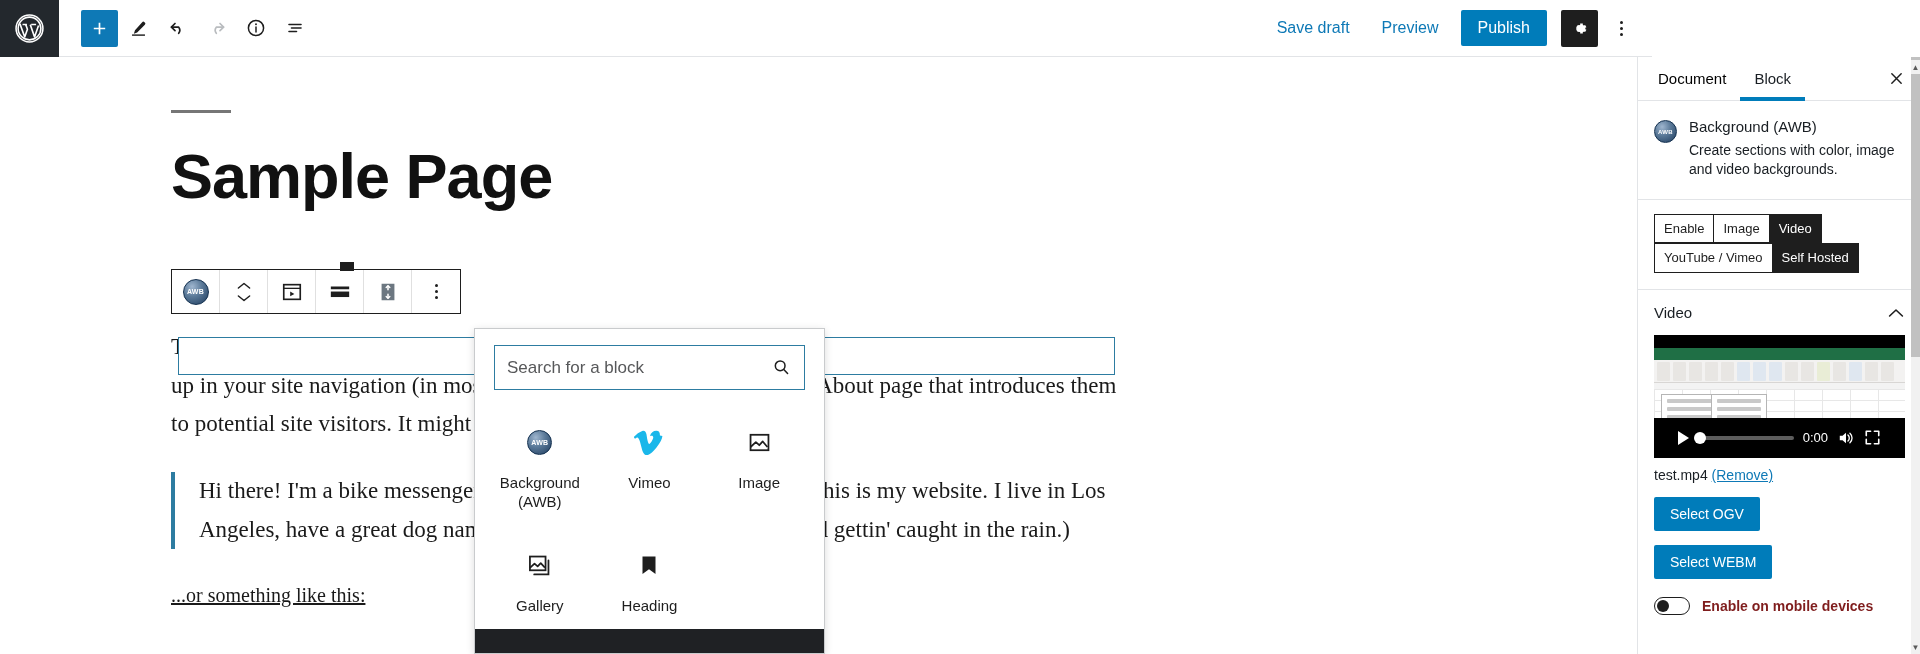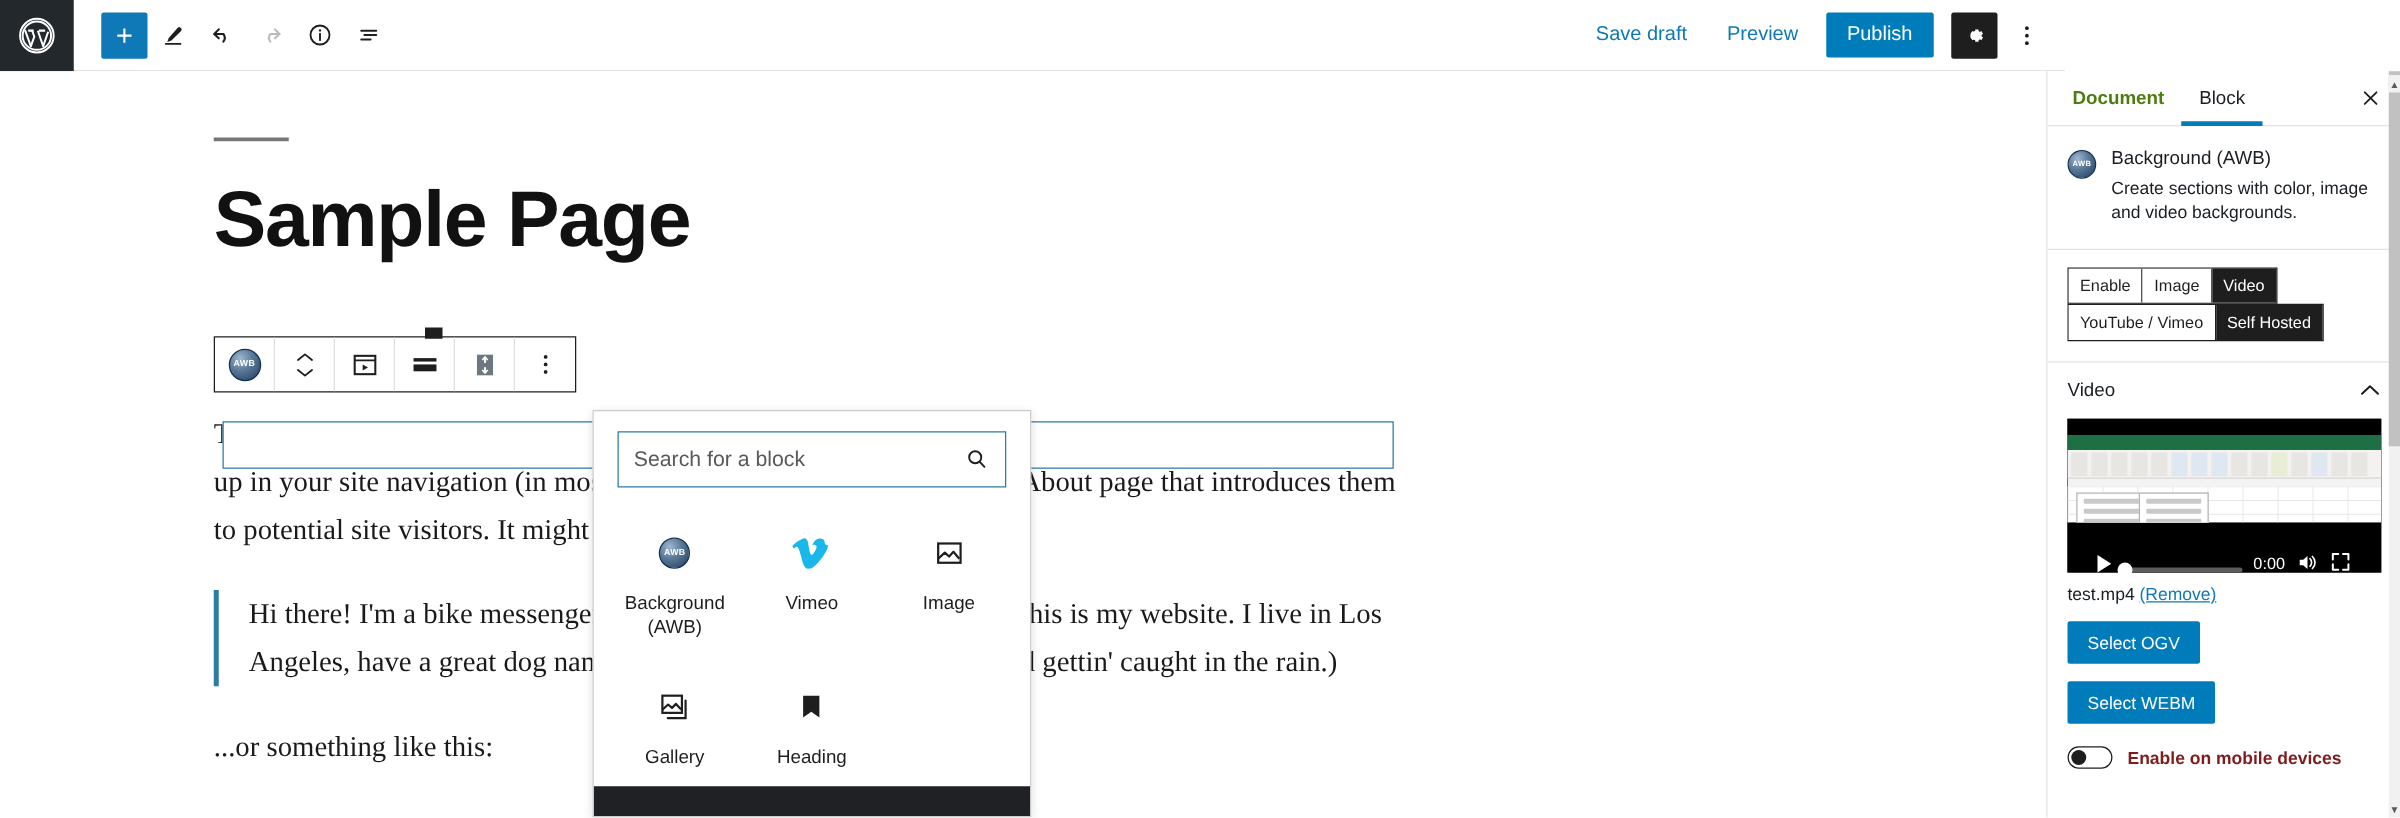--- a/index.html
+++ b/index.html
@@ -102,22 +102,22 @@
     font-family: "Liberation Serif", serif;
     font-size: 23px; line-height: 1.68; color: #1a1a1a;
     margin-top: 30px; max-width: 950px;
   }
   .quote {
     border-left: 4px solid #2d7ca1; padding-left: 24px;
     margin-top: 28px; max-width: 950px;
   }
   .quote p { font-family: "Liberation Serif", serif; font-size: 23px; line-height: 1.68; color: #1a1a1a; }
   .after-quote {
-    font-family: "Liberation Serif", serif; font-size: 23px; line-height: 1.68;
-    color: #1a1a1a; margin-top: 30px;
+    font-family: "Liberation Serif", serif; font-size: 20px; line-height: 1.68;
+    color: #1a1a1a; margin-top: 30px; text-decoration: underline;
   }
 
   
   .inserter {
     position: absolute; left: 474px; top: 328px; width: 351px; height: 326px;
     background: #fff; border: 1px solid #c9cbcd;
     box-shadow: 0 2px 8px rgba(0,0,0,.14); z-index: 60; overflow: hidden;
   }
   .ins-searchwrap { padding: 16px 19px 14px 19px; }
   .ins-search {
@@ -149,24 +149,23 @@
   
   .sidebar {
     position: absolute; top: 57px; right: 0; width: 283px; height: 597px;
     background: #fff; border-left: 1px solid #e2e4e7; overflow: hidden;
   }
   .sb-tabs {
     display: flex; align-items: center; height: 44px; border-bottom: 1px solid #e2e4e7;
     padding: 0 6px; position: relative;
   }
   .sb-tab {
-    font-size: 15px; color: #4d7c0f; padding: 0 14px; height: 44px;
+    font-size: 15px; color: #000000; padding: 0 14px; height: 44px;
     display: flex; align-items: center; cursor: pointer; border: none; background: none;
     font-family: inherit;
-    font-weight: bold;
   }
   .sb-tab.active { font-weight: 400; box-shadow: inset 0 -4px 0 #007cba; color:#191e23; }
   .sb-close {
     margin-left: auto; width: 36px; height: 36px; display: flex; align-items: center;
     justify-content: center; cursor: pointer; color: #1e1e1e;
   }
   .sb-blockinfo { display: flex; gap: 12px; padding: 17px 16px 19px 16px; border-bottom: 1px solid #e2e4e7; }
   .sb-blockinfo .awb-badge { width: 23px; height: 23px; font-size: 6px; flex: none; margin-top: 2px; }
   .sb-bi-title { font-size: 15px; color: #191e23; }
   .sb-bi-desc { font-size: 14px; color: #191e23; margin-top: 6px; line-height: 1.38; }
@@ -195,21 +194,21 @@
   .vt-icn { width: 13px; height: 19px; background: #e6e4e2; border-radius: 1px; }
   .vt-icn.c1 { background:#e8e6e3; } .vt-icn.c2{ background:#dfe7f0;} .vt-icn.c3{background:#e9edd6;}
   .vt-grid { position:absolute; left:0; right:0; top:41px; bottom:0; background: #fff;
              background-image: linear-gradient(#e7e7e7 1px, transparent 1px), linear-gradient(90deg,#e7e7e7 1px, transparent 1px);
              background-size: 28px 11px; }
   .vt-menu { position:absolute; left:7px; top:46px; width: 106px; height: 40px; background:#fff; border:1px solid #b5b5b5; }
   .vt-menu2 { position:absolute; left:57px; top:46px; width: 56px; height: 40px; background:#fff; border:1px solid #b5b5b5; }
   .vt-line { height: 4px; background:#c9c9c9; margin: 4px 5px; border-radius:1px; }
 
   .video-ctrls {
-    height: 40px; background: #000; display: flex; align-items: flex-end; gap: 9px; padding: 0 24px;
+    height: 40px; background: #000; display: flex; align-items: center; gap: 9px; padding: 0 24px;
   }
   .vc-play { width: 0; height: 0; border-left: 11px solid #fff; border-top: 7px solid transparent; border-bottom: 7px solid transparent; cursor: pointer; }
   .vc-track { flex: 1; height: 4px; background: #5d5d5d; position: relative; border-radius: 2px; cursor: pointer; max-width: 120px; }
   .vc-knob { position: absolute; left: -4px; top: -4px; width: 12px; height: 12px; background: #fff; border-radius: 50%; }
   .vc-time { color: #fff; font-size: 13px; font-family: "Liberation Sans", sans-serif; }
   .vc-ic { color: #fff; display: flex; align-items: center; cursor: pointer; }
 
   .file-line { font-size: 14px; color: #191e23; margin-top: 9px; }
   .file-line a { color: #0e79b6; }
 

